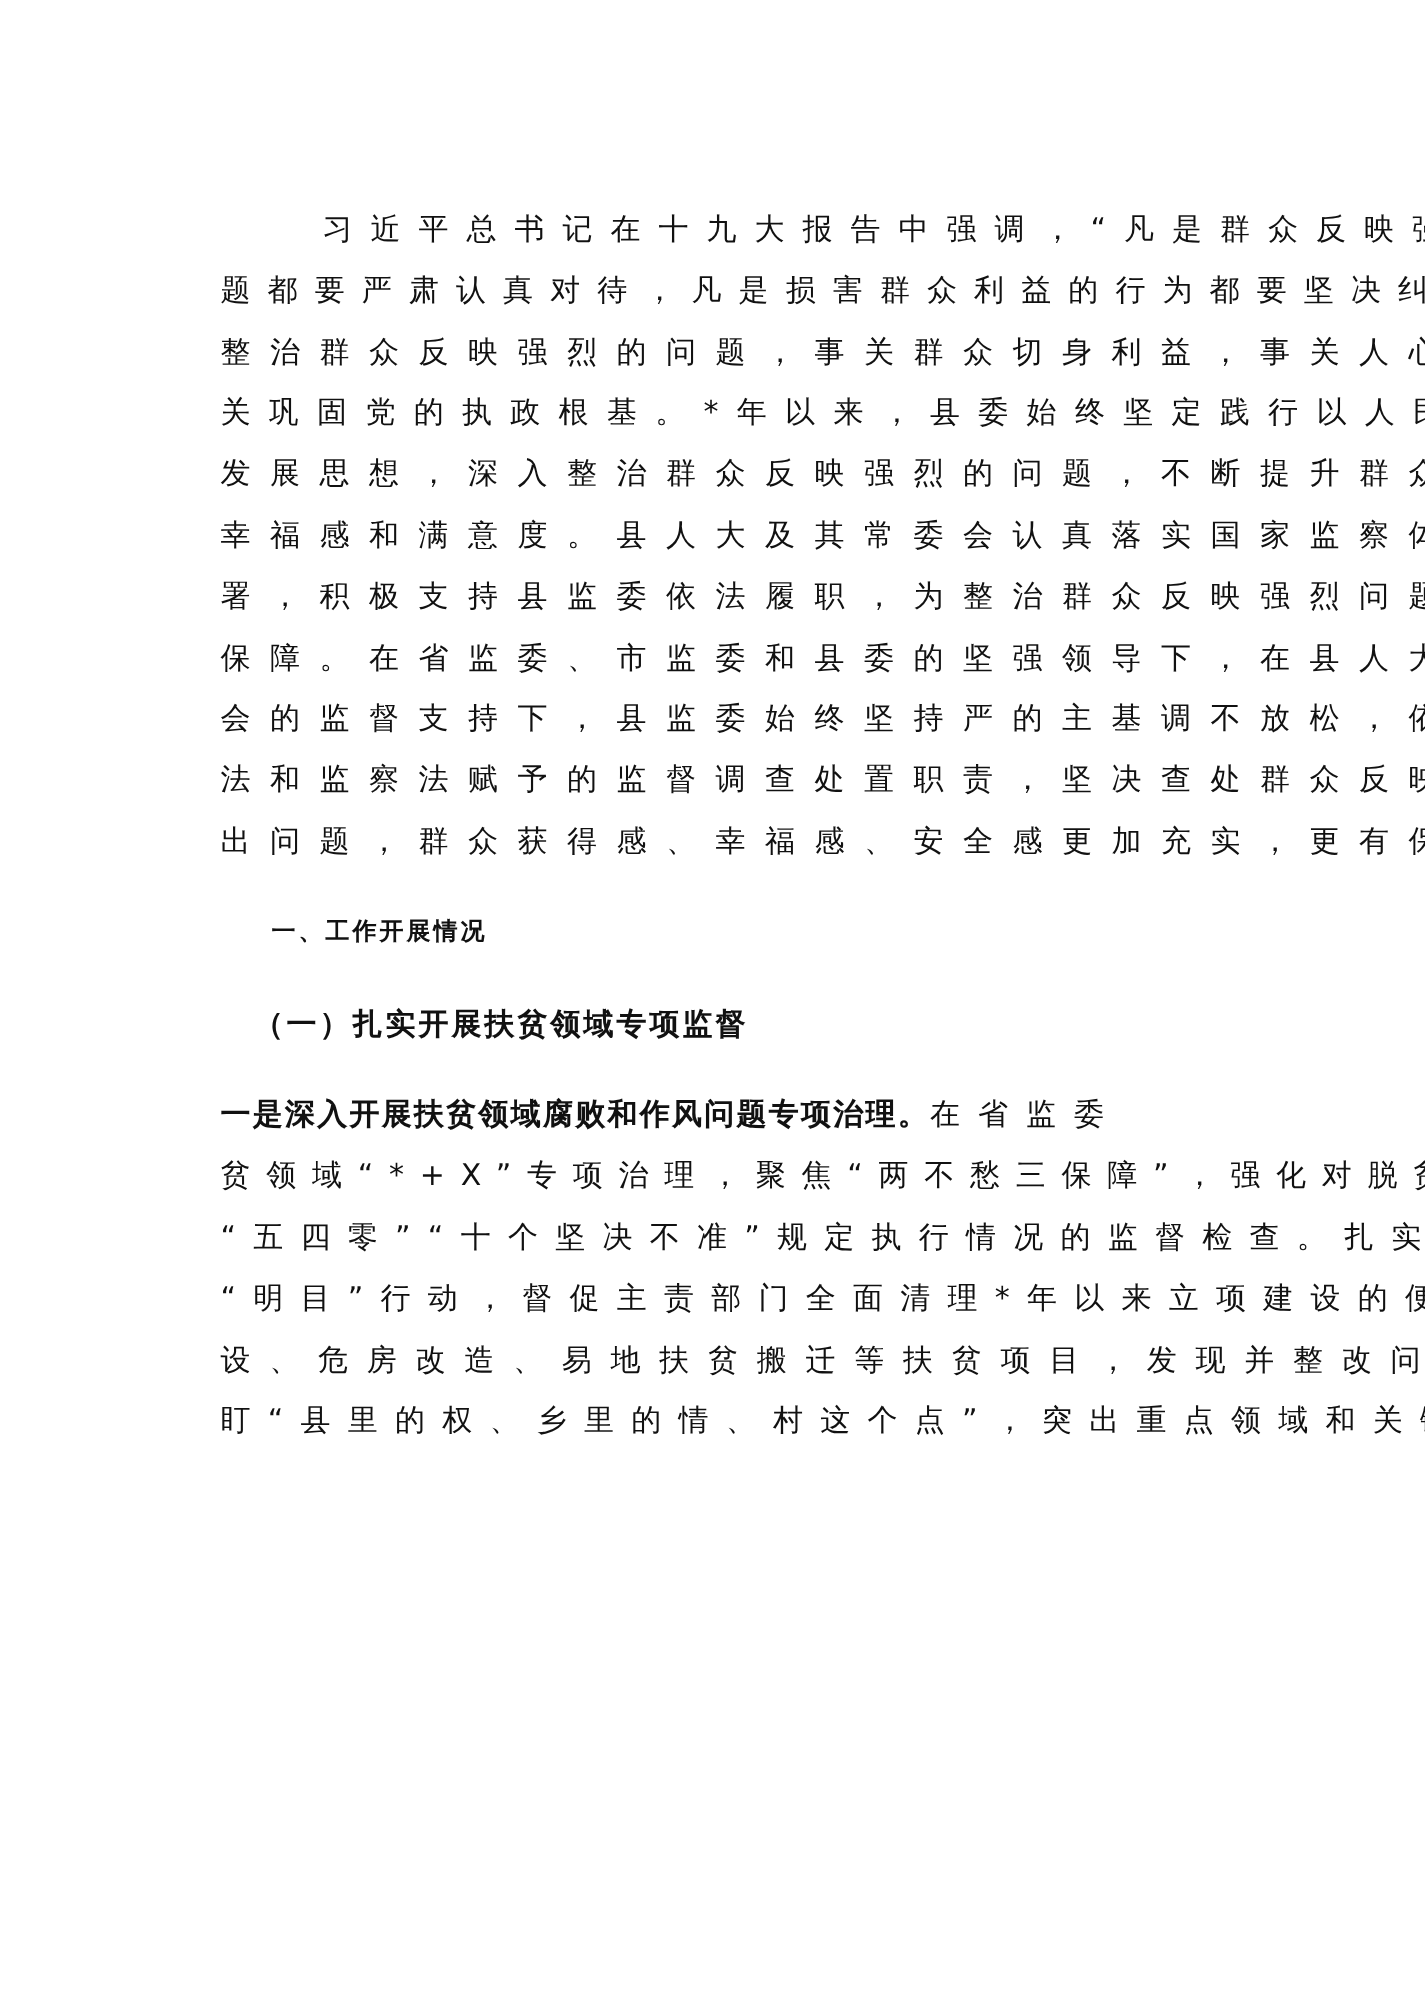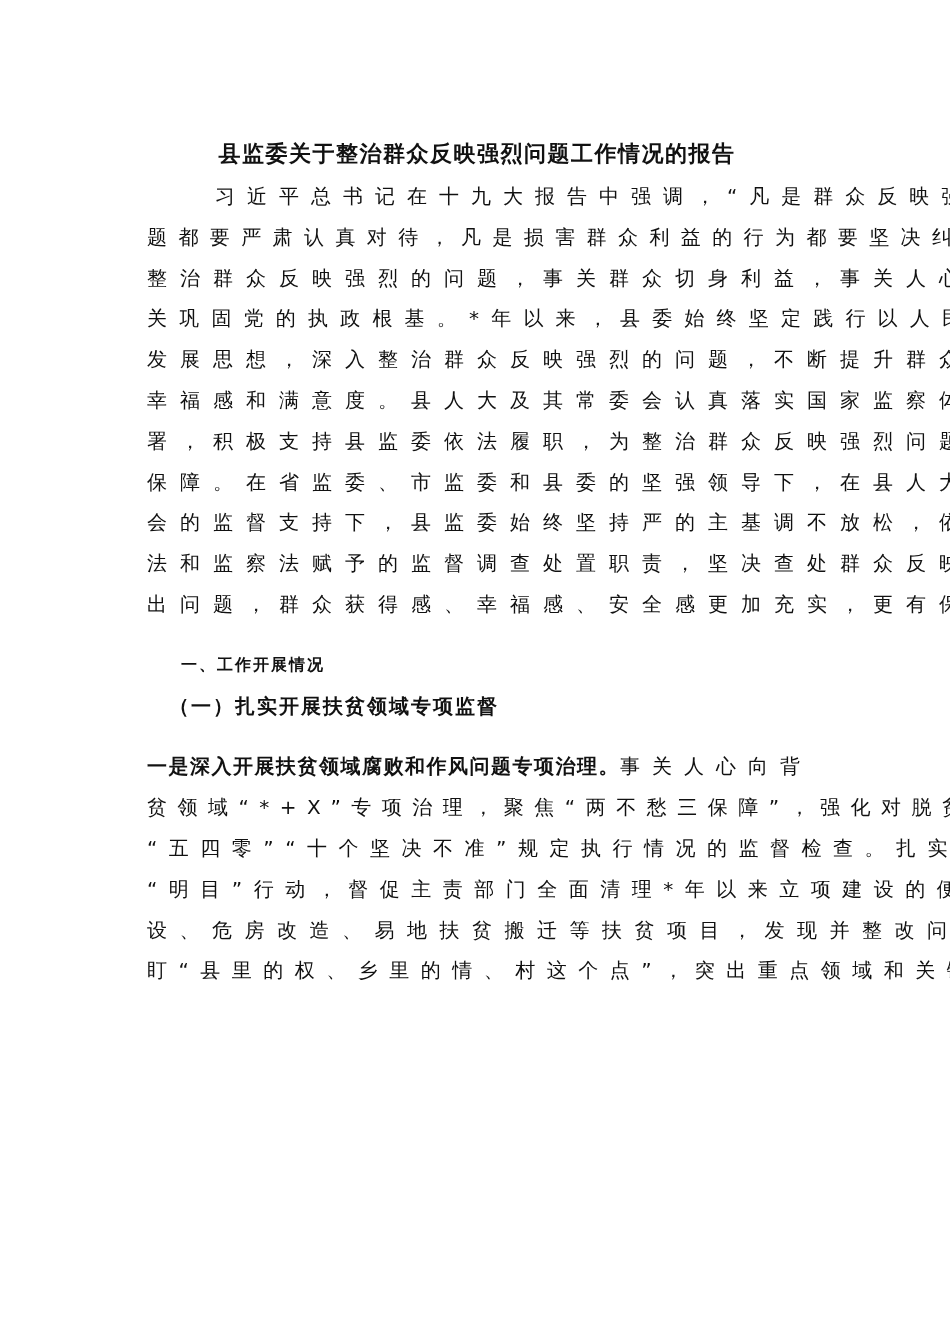--- a/index.html
+++ b/index.html
@@ -3,51 +3,50 @@
 <meta charset="utf-8">
 <style>
   html, body { margin: 0; padding: 0; background: #ffffff; }
   body { width: 950px; height: 1344px; position: relative; overflow: hidden;
          font-family: "DejaVu Sans", sans-serif; color: #111111; }
   .page { position: absolute; left: 147px; top: 132px; width: 660px; }
   .title { text-align: center; font-size: 22px; font-weight: bold; height: 44px; line-height: 44px;
            letter-spacing: 1.5px; margin-left: -10px; width: 680px; }
   .body { font-size: 20px; line-height: 40.8px; letter-spacing: 13.5px; text-align: justify; }
   .h1 { font-size: 16px; font-weight: bold; line-height: 40.8px; margin-top: 20px; padding-left: 34px; letter-spacing: 2px; }
-  .h2 { font-size: 20px; font-weight: bold; line-height: 40.8px; padding-left: 22px; letter-spacing: 2px; }
+  .h2 { font-size: 20px; font-weight: bold; line-height: 40.8px; margin-top: 20px; padding-left: 22px; letter-spacing: 2px; }
   .p3 { margin-top: 20px; }
   .lead { font-weight: bold; letter-spacing: 1.5px; }
   .line { display: block; white-space: nowrap; height: 40.8px; }
 </style>
 </head>
 <body>
 
 <div class="page">
-  <div class="title">县监委关于整治群众反映强烈问题工作情况的报告</div>
 
   <div class="body">
     <span class="line" style="padding-left:68px;letter-spacing:12px">习近平总书记在十九大报告中强调，“凡是群众反映强烈的问</span>
     <span class="line" style="letter-spacing:11.4px">题都要严肃认真对待，凡是损害群众利益的行为都要坚决纠正。”</span>
     <span class="line" style="letter-spacing:13px">整治群众反映强烈的问题，事关群众切身利益，事关人心向背，事</span>
     <span class="line" style="letter-spacing:12.2px">关巩固党的执政根基。*年以来，县委始终坚定践行以人民为中心的</span>
     <span class="line" style="letter-spacing:13px">发展思想，深入整治群众反映强烈的问题，不断提升群众获得感、</span>
     <span class="line" style="letter-spacing:13px">幸福感和满意度。县人大及其常委会认真落实国家监察体制改革部</span>
     <span class="line" style="letter-spacing:13px">署，积极支持县监委依法履职，为整治群众反映强烈问题提供坚强</span>
     <span class="line" style="letter-spacing:13px">保障。在省监委、市监委和县委的坚强领导下，在县人大及其常委</span>
     <span class="line" style="letter-spacing:13px">会的监督支持下，县监委始终坚持严的主基调不放松，依法履行宪</span>
     <span class="line" style="letter-spacing:13px">法和监察法赋予的监督调查处置职责，坚决查处群众反映强烈的突</span>
     <span class="line" style="letter-spacing:13px">出问题，群众获得感、幸福感、安全感更加充实，更有保障。</span>
   </div>
 
   <div class="h1">一、工作开展情况</div>
   <div class="h2">（一）扎实开展扶贫领域专项监督</div>
 
   <div class="body p3">
     <span class="line" style="letter-spacing:normal">
-      <span class="lead">一是深入开展扶贫领域腐败和作风问题专项治理。</span><span style="letter-spacing:12px">事关人心向背</span>
+      <span class="lead">一是深入开展扶贫领域腐败和作风问题专项治理。</span><span style="letter-spacing:12px">在省监委</span>
     </span>
     <span class="line" style="letter-spacing:10.5px">贫领域“*+X”专项治理，聚焦“两不愁三保障”，强化对脱贫攻坚</span>
     <span class="line" style="letter-spacing:11.5px">“五四零”“十个坚决不准”规定执行情况的监督检查。扎实开展</span>
     <span class="line" style="letter-spacing:11.5px">“明目”行动，督促主责部门全面清理*年以来立项建设的便民路建</span>
     <span class="line" style="letter-spacing:12.5px">设、危房改造、易地扶贫搬迁等扶贫项目，发现并整改问题*个；紧</span>
     <span class="line" style="letter-spacing:11.5px">盯“县里的权、乡里的情、村这个点”，突出重点领域和关键部位，</span>
   </div>
 </div>
 
 </body></html>

